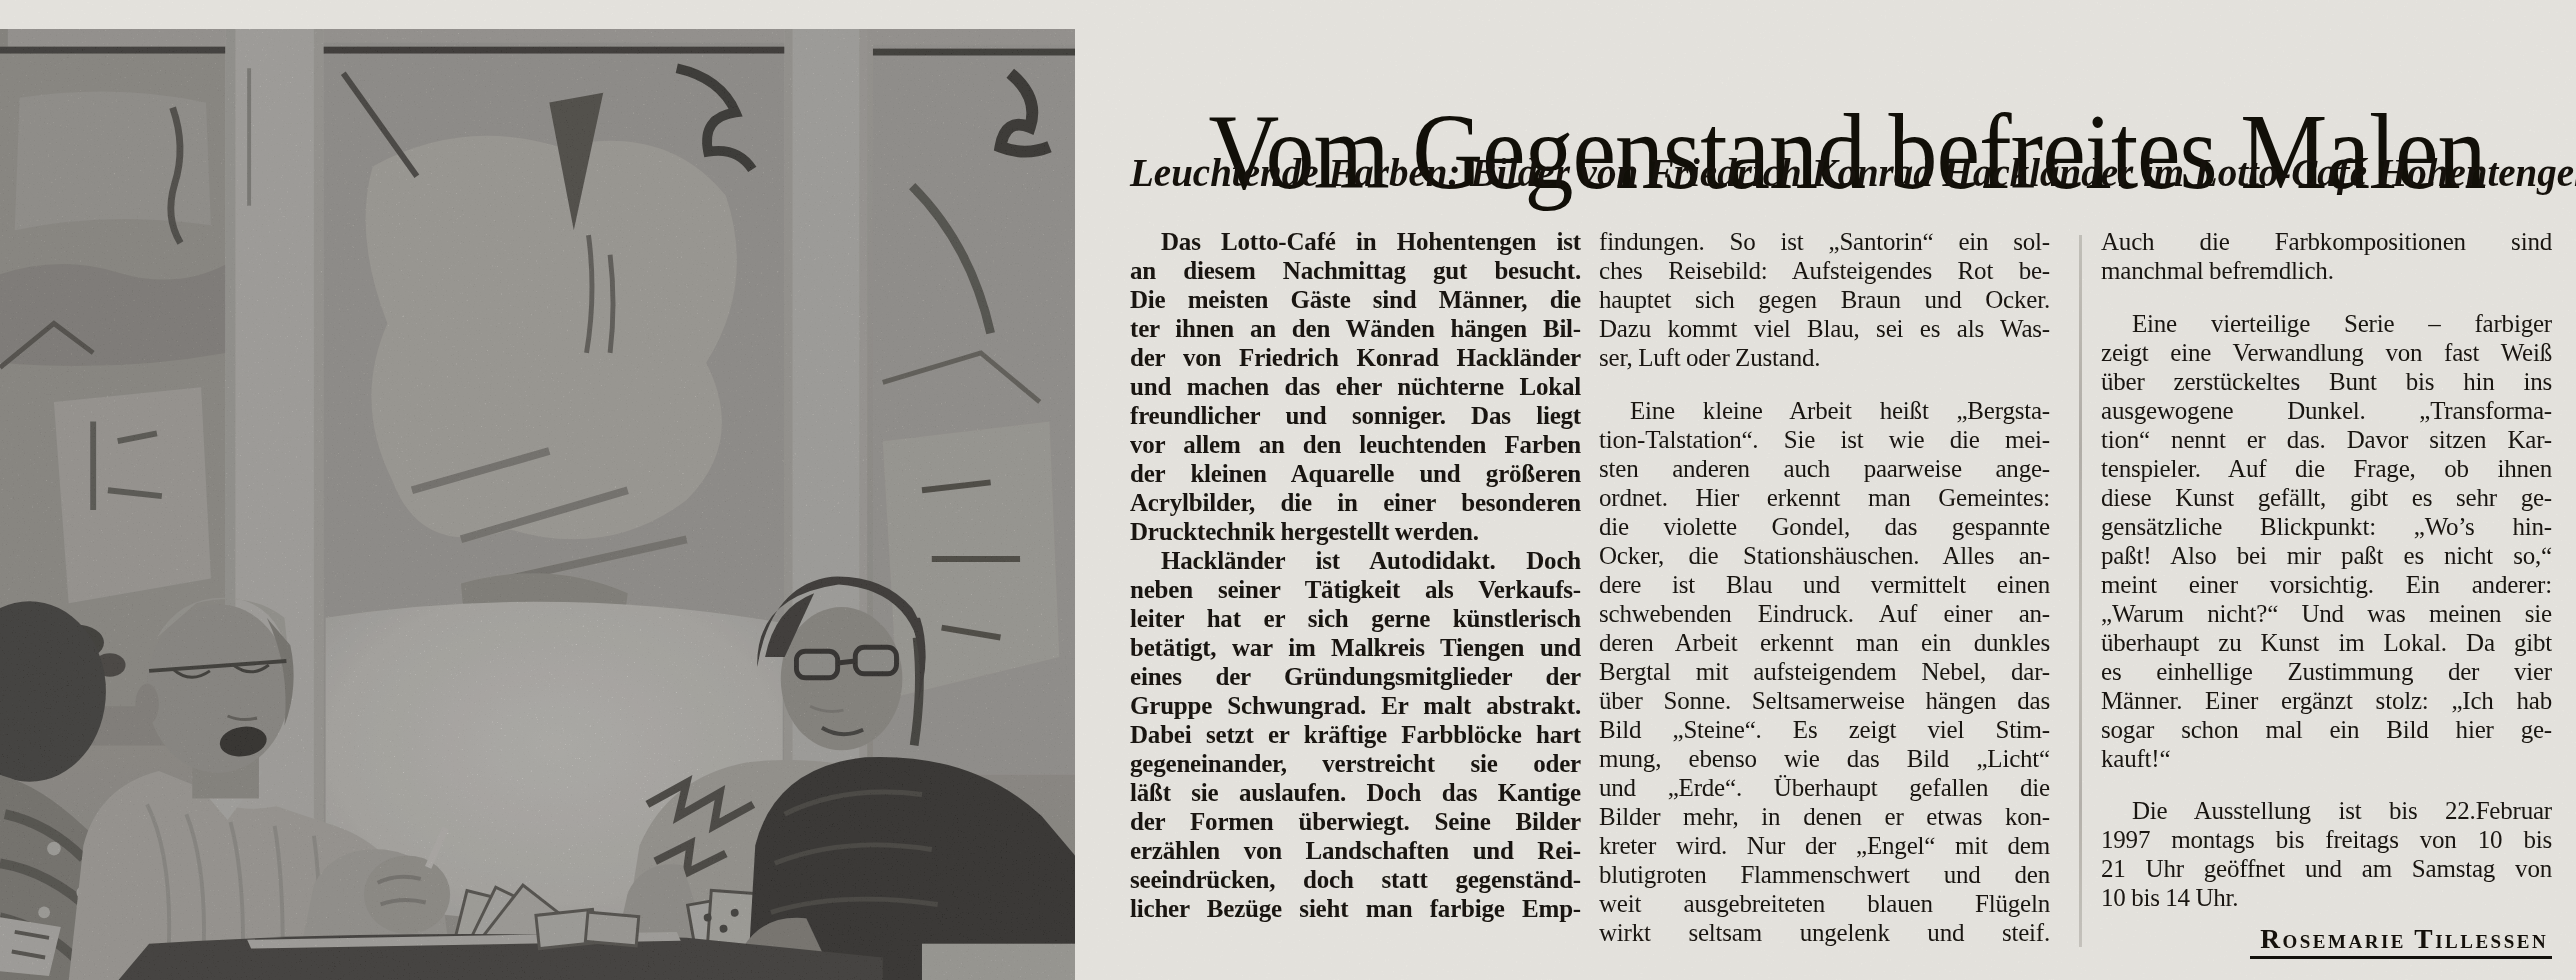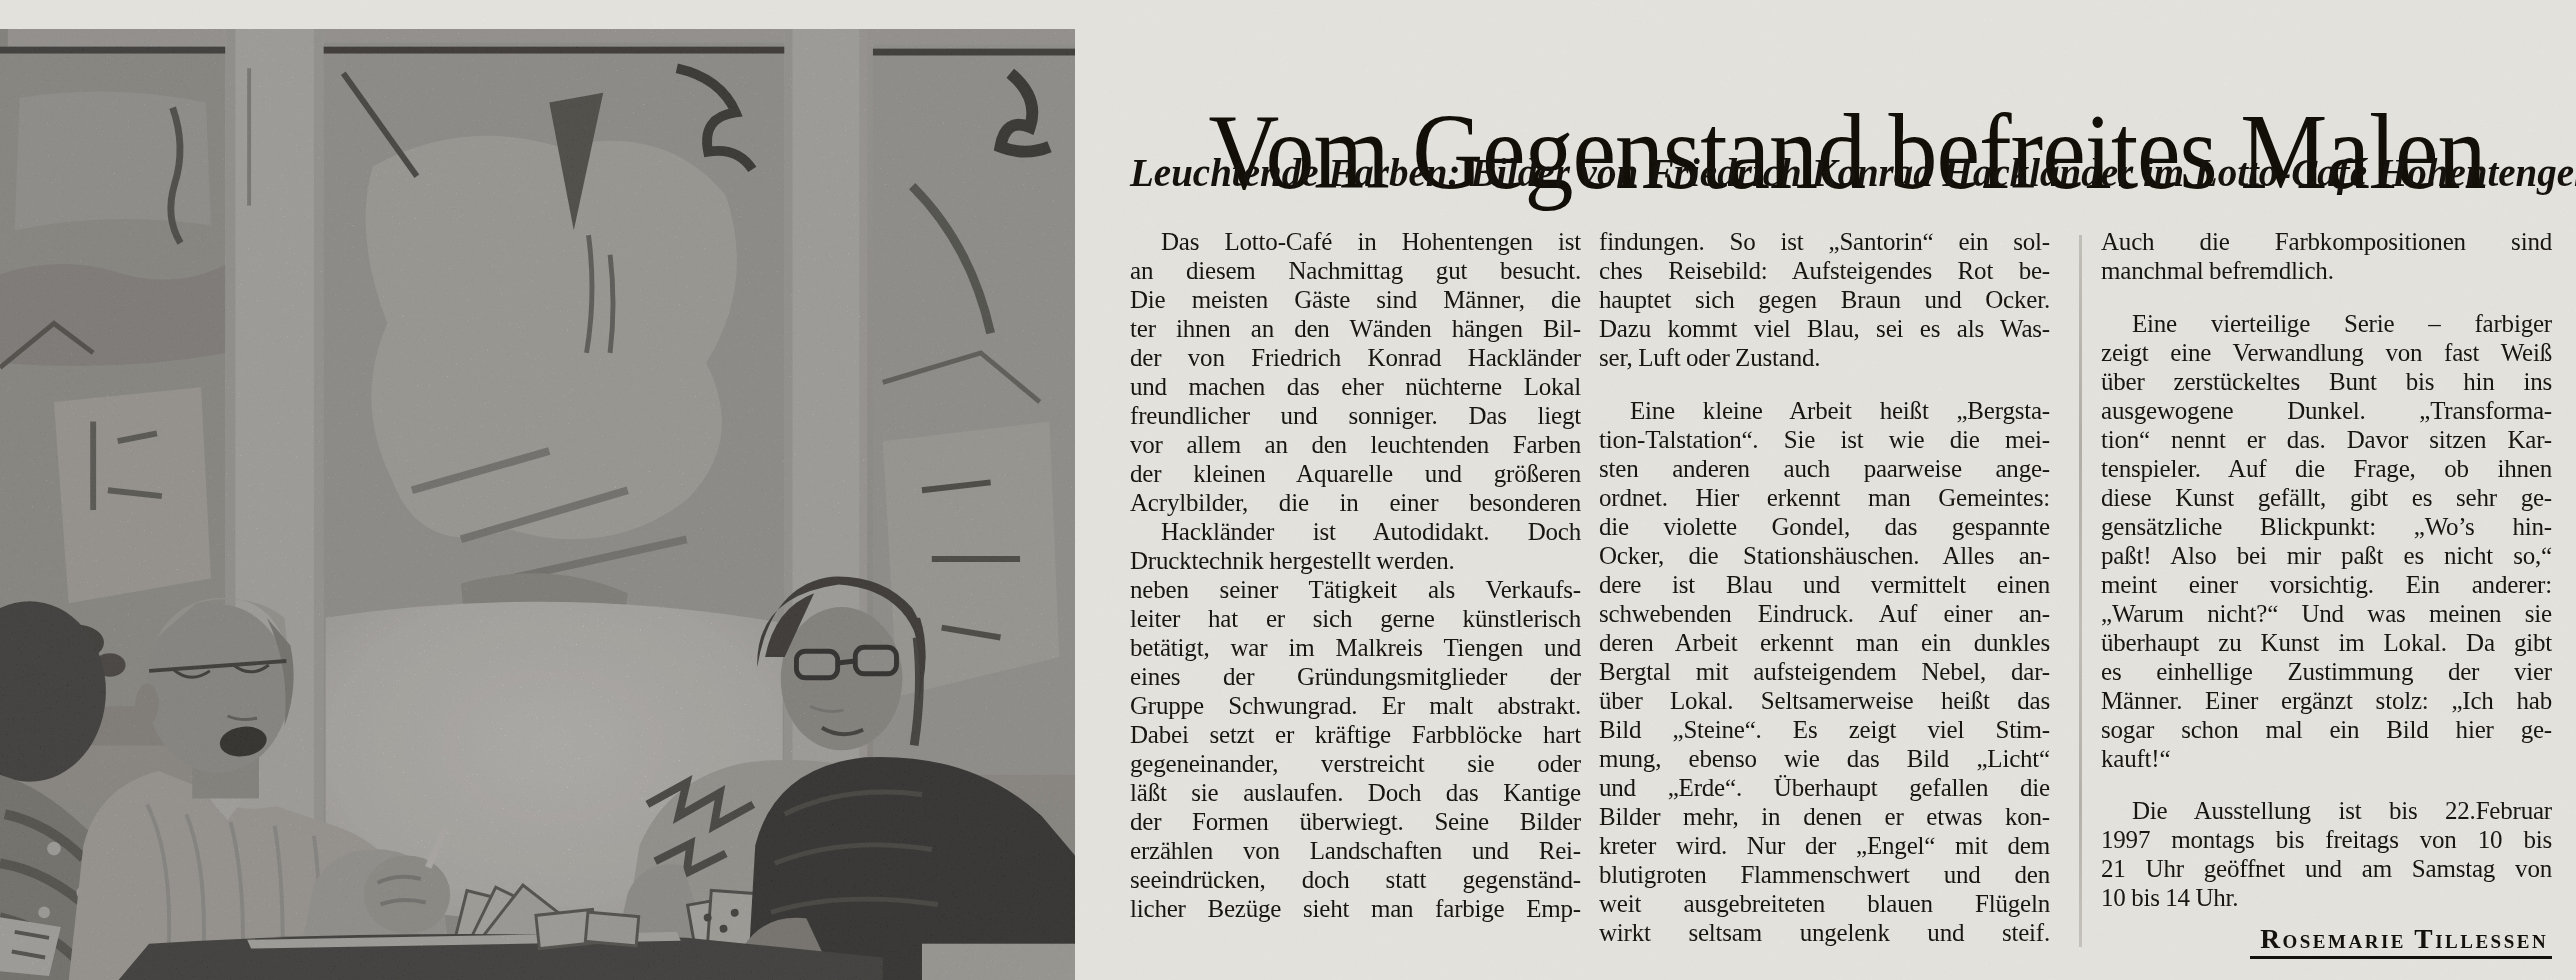--- a/index.html
+++ b/index.html
@@ -25,21 +25,21 @@
     text-align:center;font-size:39px;line-height:47px;
     font-style:italic;font-weight:bold;color:#17130d;
     white-space:nowrap;
   }
   .col{
     position:absolute;top:227px;width:451px;
     font-size:25px;line-height:29px;
     letter-spacing:-0.2px;word-spacing:-0.5px;
     color:#1b1712;
   }
-  .col-1{left:1130px;}
+  .col-1{left:1130px;font-weight:bold;}
   .col-2{left:1599px;}
   .col-3{left:2101px;}
   .line{text-align:justify;text-align-last:justify;height:29px;overflow:hidden;}
   .line.rag{text-align-last:left;}
   .line.ind{padding-left:31px;}
   .line.gap{margin-top:23.5px;}
   .colrule{
     position:absolute;left:2079px;top:235px;width:2.9px;height:712px;
     background:linear-gradient(#c3c0b9,#aeaaa3 30%,#c0bdb6 55%,#b2aea7 80%,#c8c5be);
     opacity:.8;
@@ -224,22 +224,22 @@
     <div class="line ind">Das Lotto-Café in Hohentengen ist</div>
     <div class="line">an diesem Nachmittag gut besucht.</div>
     <div class="line">Die meisten Gäste sind Männer, die</div>
     <div class="line">ter ihnen an den Wänden hängen Bil-</div>
     <div class="line">der von Friedrich Konrad Hackländer</div>
     <div class="line">und machen das eher nüchterne Lokal</div>
     <div class="line">freundlicher und sonniger. Das liegt</div>
     <div class="line">vor allem an den leuchtenden Farben</div>
     <div class="line">der kleinen Aquarelle und größeren</div>
     <div class="line">Acrylbilder, die in einer besonderen</div>
+    <div class="line rag">Drucktechnik hergestellt werden.</div>
     <div class="line ind">Hackländer ist Autodidakt. Doch</div>
-    <div class="line rag">Drucktechnik hergestellt werden.</div>
     <div class="line">neben seiner Tätigkeit als Verkaufs-</div>
     <div class="line">leiter hat er sich gerne künstlerisch</div>
     <div class="line">betätigt, war im Malkreis Tiengen und</div>
     <div class="line">eines der Gründungsmitglieder der</div>
     <div class="line">Gruppe Schwungrad. Er malt abstrakt.</div>
     <div class="line">Dabei setzt er kräftige Farbblöcke hart</div>
     <div class="line">gegeneinander, verstreicht sie oder</div>
     <div class="line">läßt sie auslaufen. Doch das Kantige</div>
     <div class="line">der Formen überwiegt. Seine Bilder</div>
     <div class="line">erzählen von Landschaften und Rei-</div>
@@ -255,21 +255,21 @@
     <div class="line ind gap">Eine kleine Arbeit heißt „Bergsta-</div>
     <div class="line">tion-Talstation“. Sie ist wie die mei-</div>
     <div class="line">sten anderen auch paarweise ange-</div>
     <div class="line">ordnet. Hier erkennt man Gemeintes:</div>
     <div class="line">die violette Gondel, das gespannte</div>
     <div class="line">Ocker, die Stationshäuschen. Alles an-</div>
     <div class="line">dere ist Blau und vermittelt einen</div>
     <div class="line">schwebenden Eindruck. Auf einer an-</div>
     <div class="line">deren Arbeit erkennt man ein dunkles</div>
     <div class="line">Bergtal mit aufsteigendem Nebel, dar-</div>
-    <div class="line">über Lokal. Seltsamerweise heißt das</div>
+    <div class="line">über Sonne. Seltsamerweise hängen das</div>
     <div class="line">Bild „Steine“. Es zeigt viel Stim-</div>
     <div class="line">mung, ebenso wie das Bild „Licht“</div>
     <div class="line">und „Erde“. Überhaupt gefallen die</div>
     <div class="line">Bilder mehr, in denen er etwas kon-</div>
     <div class="line">kreter wird. Nur der „Engel“ mit dem</div>
     <div class="line">blutigroten Flammenschwert und den</div>
     <div class="line">weit ausgebreiteten blauen Flügeln</div>
     <div class="line">wirkt seltsam ungelenk und steif.</div>
   </div>
 <div class="col col-3">

